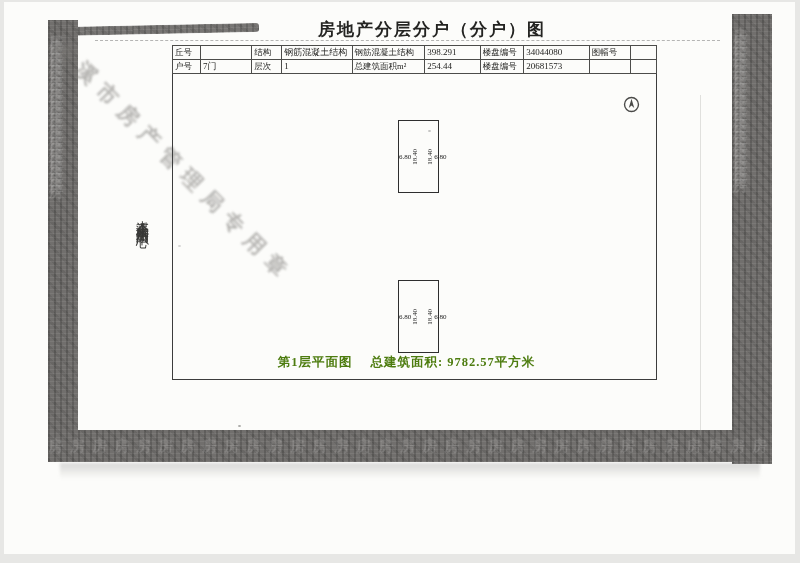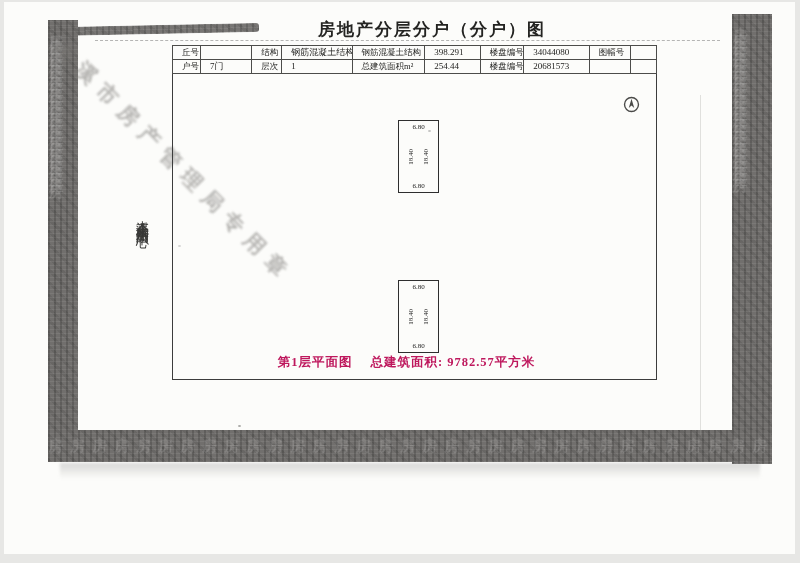--- a/index.html
+++ b/index.html
@@ -31,36 +31,36 @@
   .edge-line{left:700px;top:95px;width:1px;height:340px;background:rgba(150,150,148,.28);}
   .speck{left:238px;top:425px;width:3px;height:2px;border-radius:50%;background:rgba(90,90,88,.5);
          box-shadow:190px -295px 0 rgba(90,90,88,.35), 430px 18px 0 rgba(90,90,88,.3), -60px -180px 0 rgba(120,120,118,.3);}
   
   .title{left:62px;top:18px;width:740px;text-align:center;font-size:17px;font-weight:bold;
          letter-spacing:2px;color:#242422;}
   .org{left:133px;top:210px;height:150px;writing-mode:vertical-rl;font-size:13px;letter-spacing:1.5px;color:#383836;}
   
   .frame{left:172px;top:45px;width:483px;height:333px;border:1.5px solid #3c3c3c;}
   table.info{position:absolute;left:-1px;top:-1px;width:485px;border-collapse:collapse;table-layout:fixed;}
-  table.info td{border:1px solid #4c4c4a;height:13px;padding:0 9px;font-size:9px;line-height:1.1;
+  table.info td{border:1px solid #4c4c4a;height:13px;padding:0 2px;font-size:9px;line-height:1.1;
                 white-space:nowrap;overflow:hidden;color:#1d1d1b;font-family:"Liberation Serif",serif;}
   table.info td.lbl{font-size:8.5px;}
   
-  .unit{width:39px;height:71px;border:1.5px solid #2e2e2e;display:flex;flex-direction:column;
+  .unit{width:39px;height:71px;border:1.5px solid #2e2e2e;display:flex;
         justify-content:space-between;align-items:center;color:#222;background:transparent;}
   .unit .hdim{font-size:7px;line-height:8px;margin:2px 0;}
   .unit .mid{display:flex;gap:7px;}
   .unit .vdim{writing-mode:vertical-rl;transform:rotate(180deg);font-size:7px;line-height:8px;}
   .unit1{left:225px;top:74px;}
   .unit2{left:225px;top:234px;}
   
   .compass{left:450px;top:50px;width:17px;height:17px;}
   
   .caption{left:0;right:16px;bottom:8px;text-align:center;font-size:12.5px;font-weight:bold;
-           letter-spacing:1px;color:#be185d;}
+           letter-spacing:1px;color:#4d7c0f;}
   .caption .gap{margin-right:18px;}
 </style>
 </head>
 <body>
 
 <div id="scan">
 
   <div class="abs paper"></div>
 
   <div class="abs band band-left">

